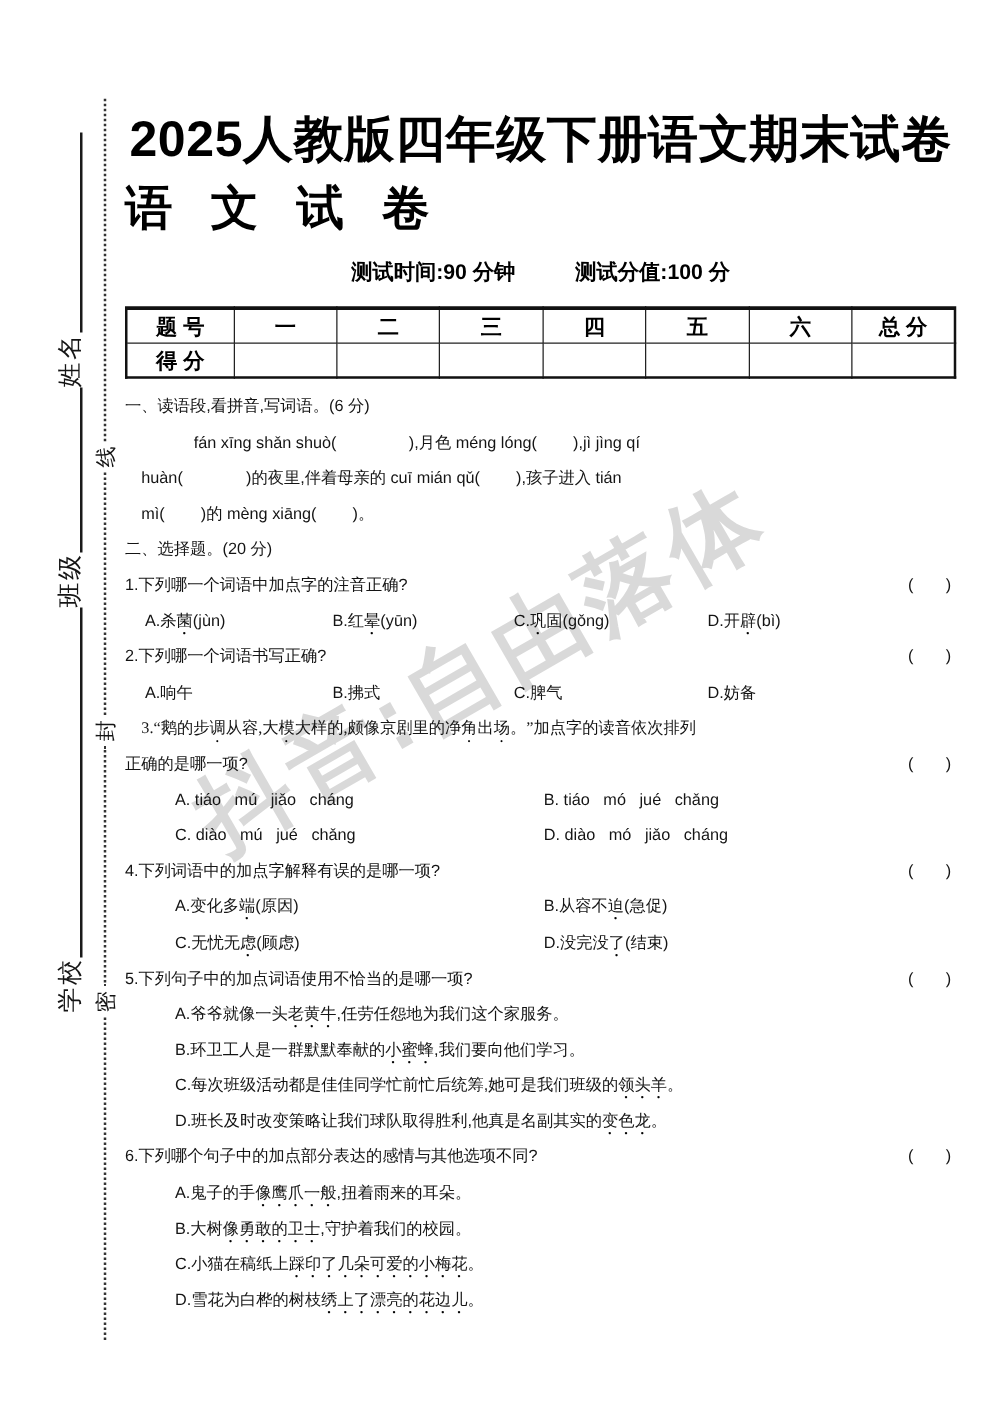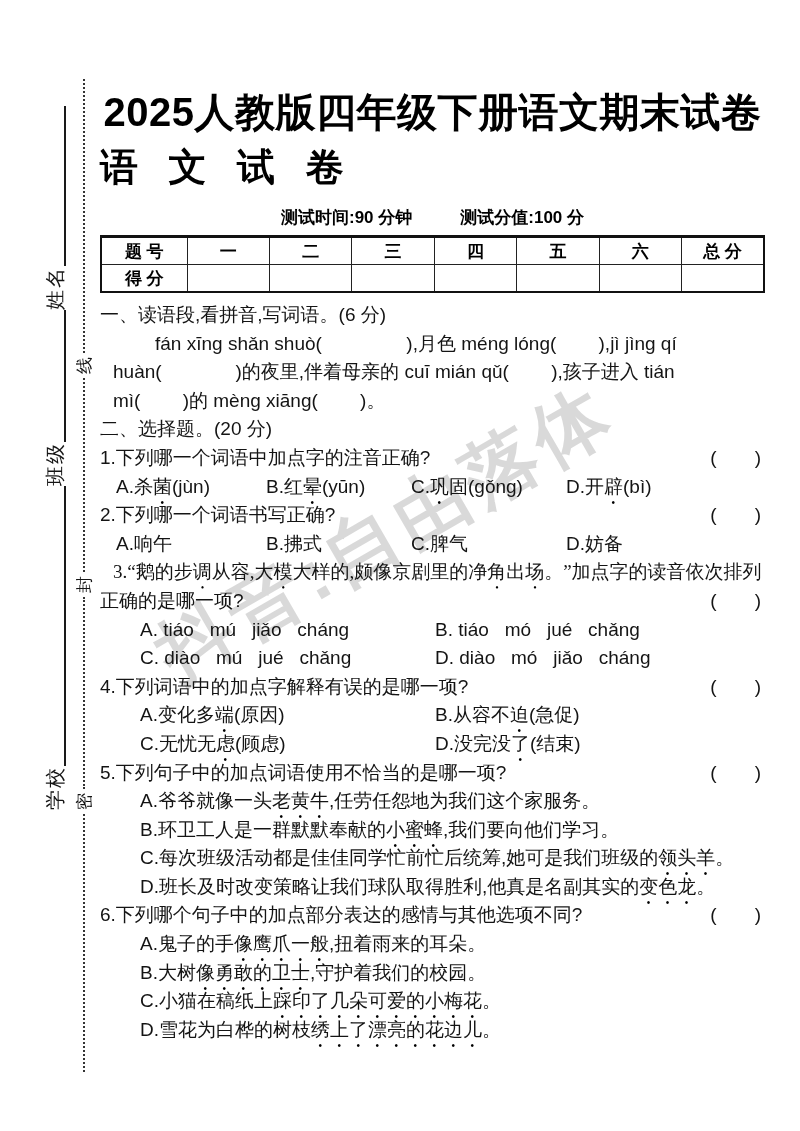--- a/index.html
+++ b/index.html
@@ -43,33 +43,33 @@
   }
   .title2{
     font-size:38px;font-weight:800;letter-spacing:10px;
     text-align:left;line-height:50px;margin-top:4px;white-space:pre;color:#000;
   }
   .meta{
     display:flex;justify-content:center;gap:48px;margin-top:15px;
     font-size:17px;font-weight:700;color:#000;height:22px;line-height:22px;white-space:pre;align-items:center;
   }
   table.score{
-    border-collapse:collapse;width:665px;margin-top:6px;
+    border-collapse:collapse;width:665px;margin-top:16px;
     table-layout:fixed;
   }
   table.score{border:2px solid #111;border-top:3px solid #111;}
   table.score td{
     border:1.6px solid #222;height:26px;text-align:center;
     font-size:17px;font-weight:700;color:#000;padding:0;white-space:pre;
   }
   table.score col.c0{width:86px;}
   
   .content{margin-top:8px;}
   .line{
-    height:28.6px;line-height:28.6px;font-size:19px;white-space:pre;
+    height:28.6px;line-height:28.6px;font-size:13px;white-space:pre;
     position:relative;
   }
   .sect{margin-left:0;}
   .stem{display:flex;justify-content:space-between;}
   .stem .ans{padding-right:4px;}
   .plain-stem{margin-left:13px;font-family:Liberation Serif, serif;}
   .pinyin1{margin-left:55px;}
   .pinyin{margin-left:13px;}
   .opt4{margin-left:16px;display:grid;grid-template-columns:150px 145px 155px auto;}
   .opt2{margin-left:40px;display:grid;grid-template-columns:295px auto;}

